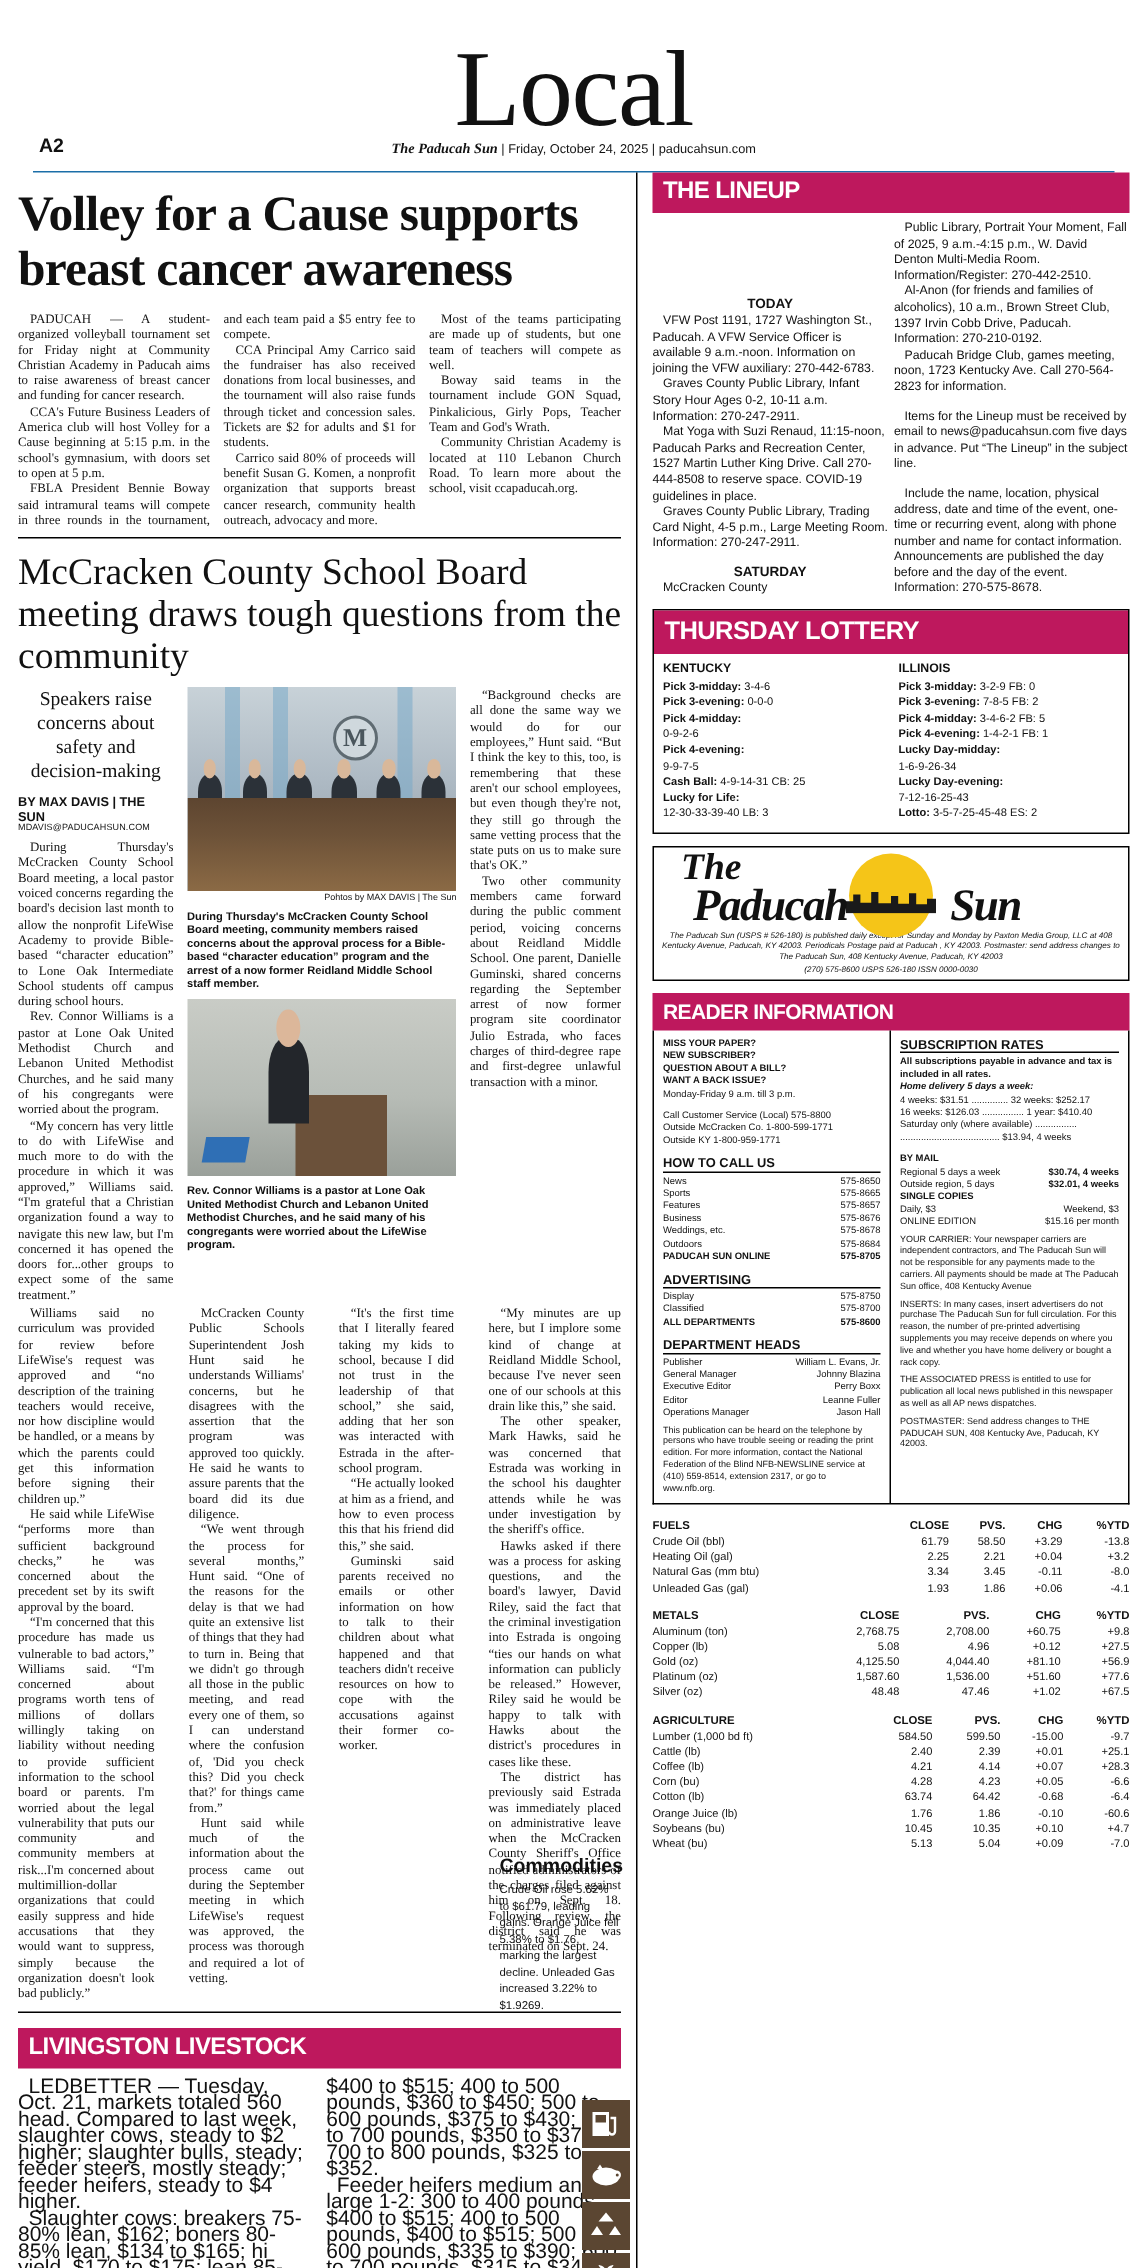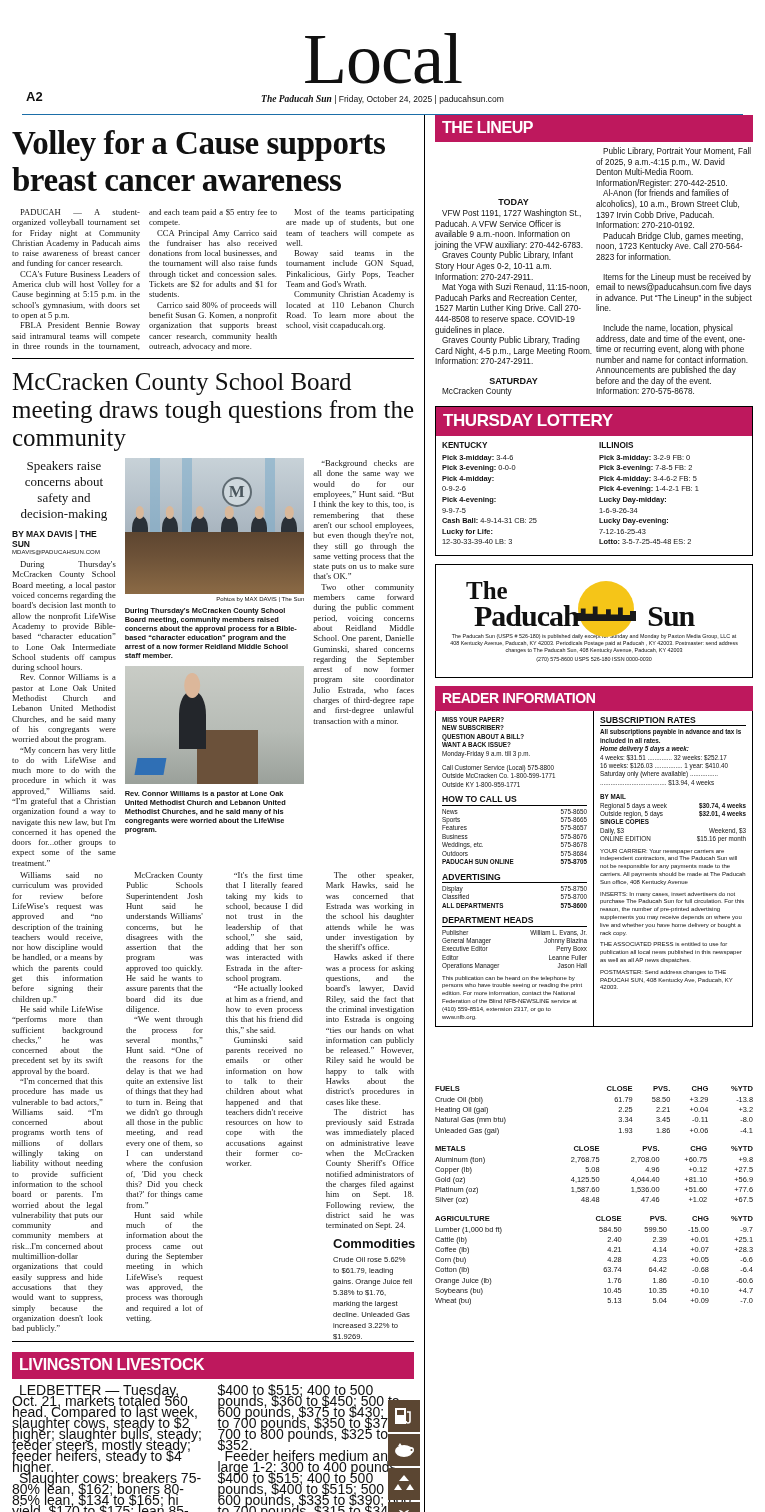--- a/index.html
+++ b/index.html
@@ -139,21 +139,21 @@
   .lineup-day{ text-align:center; font-weight:bold; font-size:9px; margin:4px 0 1px 0; text-indent:0 !important;}
 
   
   .lotbox{ border:1px solid #000; margin-top:8px; }
   .lot-inner{ padding:5px 6px 7px 6px; display:flex; gap:10px; }
   .lot-state{ width:50%; font-family:"Liberation Sans",sans-serif; font-size:7.4px; line-height:10.6px;}
   .lot-state h4{ margin:0 0 1px 0; font-size:8.2px; }
   .lot-state .lbl{ font-weight:bold;text-align:center; }
 
   
-  .sunbox{ border:1px solid #000; margin-top:8px; padding:14px; }
+  .sunbox{ border:1px solid #000; margin-top:8px; padding:2px;font-style:italic; }
   .sunlogo{ position:relative; height:52px; }
   .sunlogo .sun{ position:absolute; left:128px; top:2px; width:56px; height:56px; border-radius:50%; background:#f5c518; }
   .sunlogo .t1{ position:absolute; left:16px; top:-2px; font-family:"Liberation Serif",serif; font-weight:bold; font-size:25px;}
   .sunlogo .t2{ position:absolute; left:24px; top:20px; font-family:"Liberation Serif",serif; font-weight:bold; font-size:30px; letter-spacing:-1px;}
   .sunlogo .sky{ position:absolute; left:126px; top:24px; width:60px; height:18px; background:#1a1a1a;
      clip-path: polygon(0 100%,0 55%,8% 55%,8% 30%,16% 30%,16% 60%,28% 60%,28% 20%,36% 20%,36% 62%,50% 62%,50% 35%,58% 35%,58% 64%,70% 64%,70% 25%,78% 25%,78% 66%,90% 66%,90% 45%,100% 45%,100% 100%); }
   .sunfine{ font-family:"Liberation Sans",sans-serif; font-size:5.4px; line-height:7px; text-align:center; margin-top:2px;}
 
   
   .readerbox{ border:1px solid #000; margin-top:8px; }
@@ -285,20 +285,21 @@
               <p>McCracken County Public Schools Superintendent Josh Hunt said he understands Williams' concerns, but he disagrees with the assertion that the program was approved too quickly. He said he wants to assure parents that the board did its due diligence.</p>
               <p>“We went through the process for several months,” Hunt said. “One of the reasons for the delay is that we had quite an extensive list of things that they had to turn in. Being that we didn't go through all those in the public meeting, and read every one of them, so I can understand where the confusion of, 'Did you check this? Did you check that?' for things came from.”</p>
               <p>Hunt said while much of the information about the process came out during the September meeting in which LifeWise's request was approved, the process was thorough and required a lot of vetting.</p>
             </div>
           <div style="width:88px;" class="bodytext" id="s2c3b">
               <p>“It's the first time that I literally feared taking my kids to school, because I did not trust in the leadership of that school,” she said, adding that her son was interacted with Estrada in the after-school program.</p>
               <p>“He actually looked at him as a friend, and how to even process this that his friend did this,” she said.</p>
               <p>Guminski said parents received no emails or other information on how to talk to their children about what happened and that teachers didn't receive resources on how to cope with the accusations against their former co-worker.</p>
             </div>
           <div style="width:101px;" class="bodytext" id="s2c4">
+              <p>“My minutes are up here, but I implore some kind of change at Reidland Middle School, because I've never seen one of our schools at this drain like this,” she said.</p>
               <p>The other speaker, Mark Hawks, said he was concerned that Estrada was working in the school his daughter attends while he was under investigation by the sheriff's office.</p>
               <p>Hawks asked if there was a process for asking questions, and the board's lawyer, David Riley, said the fact that the criminal investigation into Estrada is ongoing “ties our hands on what information can publicly be released.” However, Riley said he would be happy to talk with Hawks about the district's procedures in cases like these.</p>
               <p>The district has previously said Estrada was immediately placed on administrative leave when the McCracken County Sheriff's Office notified administrators of the charges filed against him on Sept. 18. Following review, the district said he was terminated on Sept. 24.</p>
             </div>
         </div>
       </div>
 
       <div class="hr-thin" style="margin:8px 0 6px 0;"></div>
 
       <div style="margin-top:10px;">
@@ -498,21 +499,21 @@
                 <div class="rsmall">YOUR CARRIER: Your newspaper carriers are independent contractors, and The Paducah Sun will not be responsible for any payments made to the carriers. All payments should be made at The Paducah Sun office, 408 Kentucky Avenue</div>
                 <div class="rsmall">INSERTS: In many cases, insert advertisers do not purchase The Paducah Sun for full circulation. For this reason, the number of pre-printed advertising supplements you may receive depends on where you live and whether you have home delivery or bought a rack copy.</div>
                 <div class="rsmall">THE ASSOCIATED PRESS is entitled to use for publication all local news published in this newspaper as well as all AP news dispatches.</div>
                 <div class="rsmall">POSTMASTER: Send address changes to THE PADUCAH SUN, 408 Kentucky Ave, Paducah, KY 42003.</div>
               </div>
           </div>
         </div>
       </div>
 
       <div style="display:flex; gap:6px; margin-top:8px;">
-        <div style="flex:1;margin-top:48px;" id="mkt">
+        <div style="flex:1;" id="mkt">
             <table class="mkt">
               <thead>
                 <tr>
                   <th class="l">FUELS</th>
                   <th>CLOSE</th>
                   <th>PVS.</th>
                   <th>CHG</th>
                   <th>%YTD</th>
                 </tr>
               </thead>

